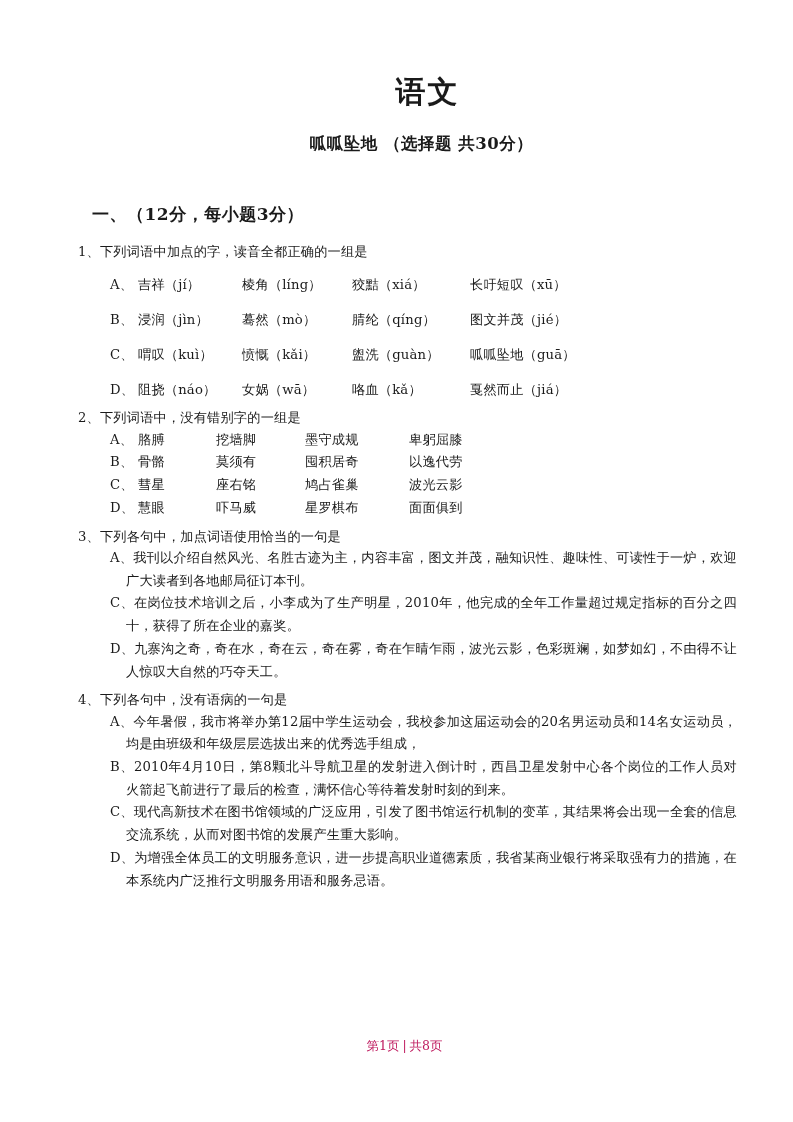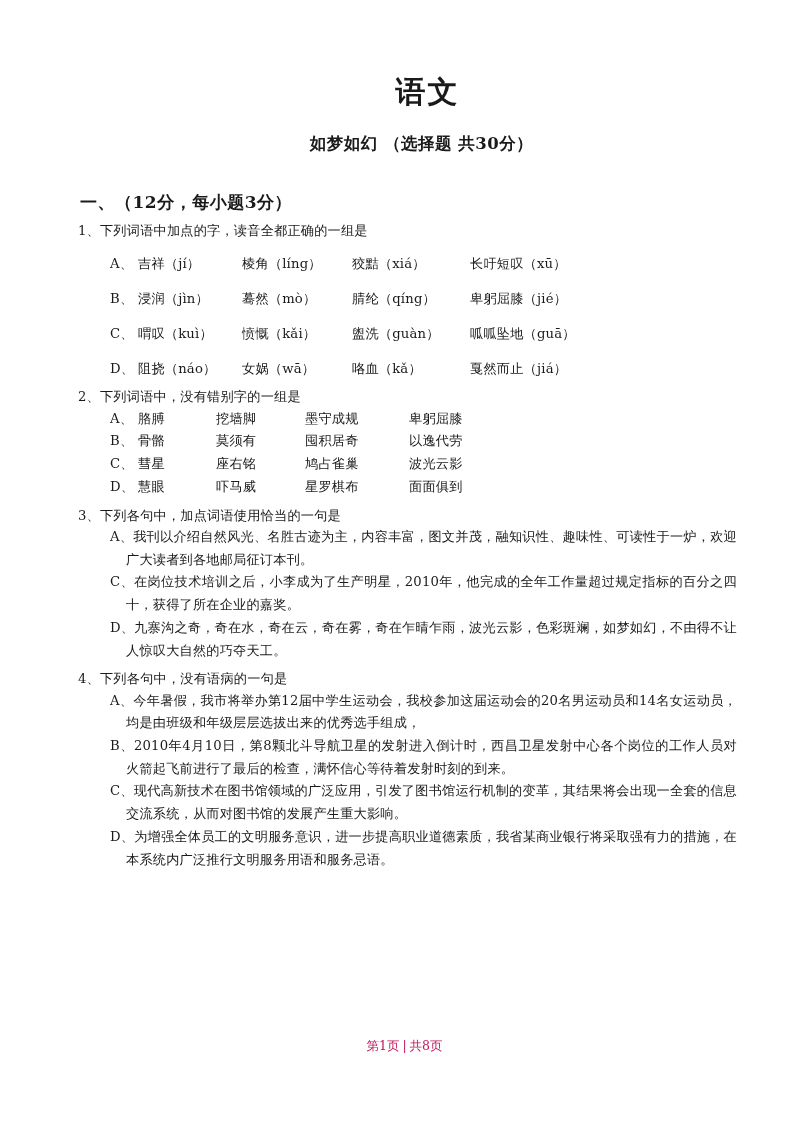--- a/index.html
+++ b/index.html
@@ -44,21 +44,21 @@
     margin: 0;
     padding-top: 20px;
     padding-left: 34px;
     letter-spacing: 0.5px;
   }
 
   
   .section-heading {
     font-size: 17px;
     font-weight: bold;
-    margin: 4px;
+    margin: 16px;
     padding-top: 32px;
     padding-left: 8px;
     letter-spacing: 0.5px;
   }
 
   
   .question {
     margin-top: 7px;
   }
   .q-stem {
@@ -135,33 +135,33 @@
     padding: 0 3px;
   }
 </style>
 </head>
 <body>
 
 <div class="page">
 
   <h1 class="doc-title">语文</h1>
 
-  <div class="part-title">如梦如幻 （选择题  共30分）</div>
+  <div class="part-title">呱呱坠地 （选择题  共30分）</div>
 
   <div class="section-heading">一、（12分，每小题3分）</div>
 
   <div id="questions">
       <div class="question">
         <div class="q-stem">1、下列词语中加点的字，读音全都正确的一组是</div>
         <ul class="options q1">
           <li class="option">
             <div class="opt-row"><span class="opt-label">A、</span><span class="cell c1">吉祥（jí）</span><span class="cell c2">棱角（líng）</span><span class="cell c3">狡黠（xiá）</span><span class="cell c4">长吁短叹（xū）</span></div>
           </li>
           <li class="option">
-            <div class="opt-row"><span class="opt-label">B、</span><span class="cell c1">浸润（jìn）</span><span class="cell c2">蓦然（mò）</span><span class="cell c3">腈纶（qíng）</span><span class="cell c4">卑躬屈膝（jié）</span></div>
+            <div class="opt-row"><span class="opt-label">B、</span><span class="cell c1">浸润（jìn）</span><span class="cell c2">蓦然（mò）</span><span class="cell c3">腈纶（qíng）</span><span class="cell c4">图文并茂（jié）</span></div>
           </li>
           <li class="option">
             <div class="opt-row"><span class="opt-label">C、</span><span class="cell c1">喟叹（kuì）</span><span class="cell c2">愤慨（kǎi）</span><span class="cell c3">盥洗（guàn）</span><span class="cell c4">呱呱坠地（guā）</span></div>
           </li>
           <li class="option">
             <div class="opt-row"><span class="opt-label">D、</span><span class="cell c1">阻挠（náo）</span><span class="cell c2">女娲（wā）</span><span class="cell c3">咯血（kǎ）</span><span class="cell c4">戛然而止（jiá）</span></div>
           </li>
         </ul>
       </div>
       <div class="question">

